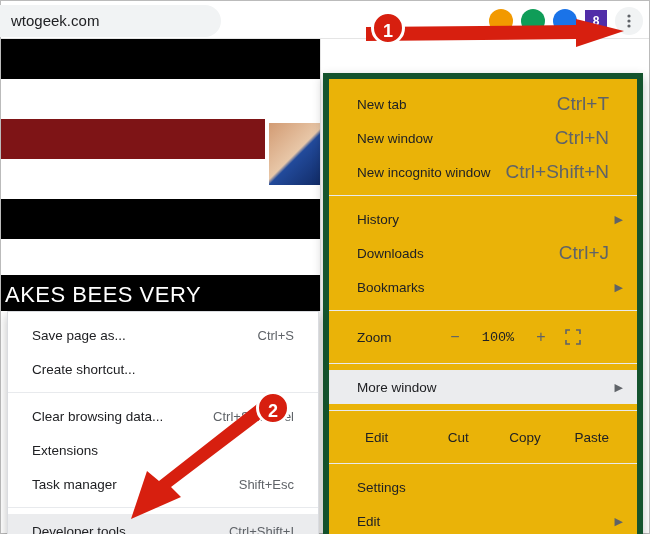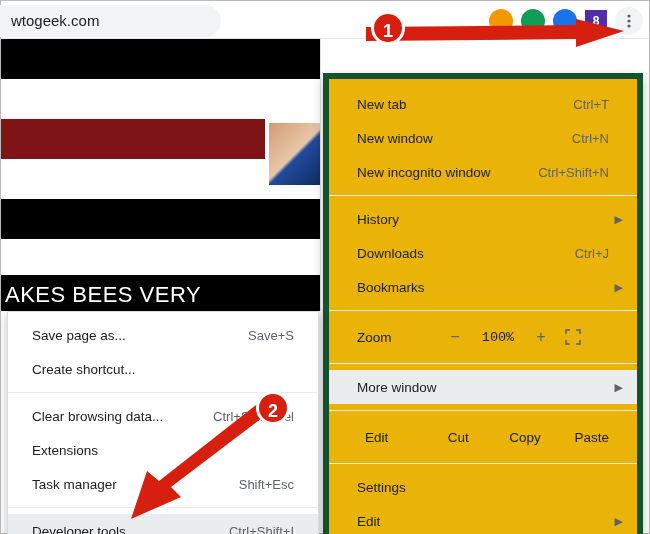--- a/index.html
+++ b/index.html
@@ -23,21 +23,21 @@
   .stripe.black{background:#000;}
   .stripe.white{background:#fff;}
   .stripe.red{background:#7e1416;}
   .photo{position:absolute; right:0; top:80px; width:55px; height:70px; background:linear-gradient(135deg,#d29b73 0%, #e8c7a8 50%, #224a9b 55%, #112b66 100%); border:4px solid #fff; border-right:none;}
   .headline{position:absolute;left:0;top:236px;color:#fff;background:#000;font-family:Impact, "Arial Black", sans-serif;font-size:22px;letter-spacing:0.5px;height:40px;line-height:40px;width:100%;padding-left:4px; overflow:hidden;}
 
   
   .main-menu{ position:absolute; right:6px; top:72px; width:320px; background:#eab308; border:6px solid #14532d; box-shadow:0 4px 10px rgba(0,0,0,0.25); padding-top:8px; }
   .mi{ display:flex; align-items:center; height:34px; padding:0 28px 0 28px; cursor:default; position:relative;}
   .mi .lbl{ flex:1 1 auto; }
-  .mi .sc { color:#5f6368; font-size:13px; }
+  .mi .sc { color:#5f6368; font-size:19px; }
   .mi .arw{ position:absolute; right:14px; color:#5f6368; font-size:11px;}
   .sep{ height:1px; background:#e8eaed; margin:6px 0;}
   .zoom-row{display:flex;align-items:center;height:40px;padding:0 12px 0 28px;}
   .zoom-row .lbl{flex:0 0 80px;}
   .zoom-row .btn{width:36px;text-align:center;font-size:16px;color:#5f6368;cursor:default;}
   .zoom-row .pct{width:50px;text-align:center;font-family:Liberation Mono, monospace;}
   .zoom-row .full{width:28px;height:28px;display:flex;align-items:center;justify-content:center;}
   .zoom-row .full svg{width:18px;height:18px;}
   .more-tools-row{ background:#ebecee; }
   .edit-row{display:flex;align-items:center;height:40px;padding:0 12px 0 28px;margin-left:8px;}
@@ -152,21 +152,21 @@
       <span class="lbl">Edit</span>
       <span class="arw">▶</span>
     </div>
     <div class="sep"></div>
 
   </div>
 
   <div class="sub-menu">
     <div class="si">
       <span class="lbl">Save page as...</span>
-      <span class="sc">Save+S</span>
+      <span class="sc">Ctrl+S</span>
     </div>
     <div class="si">
       <span class="lbl">Create shortcut...</span>
     </div>
     <div class="ssep"></div>
     <div class="si">
       <span class="lbl">Clear browsing data...</span>
       <span class="sc">Ctrl+Shift+Del</span>
     </div>
     <div class="si">

